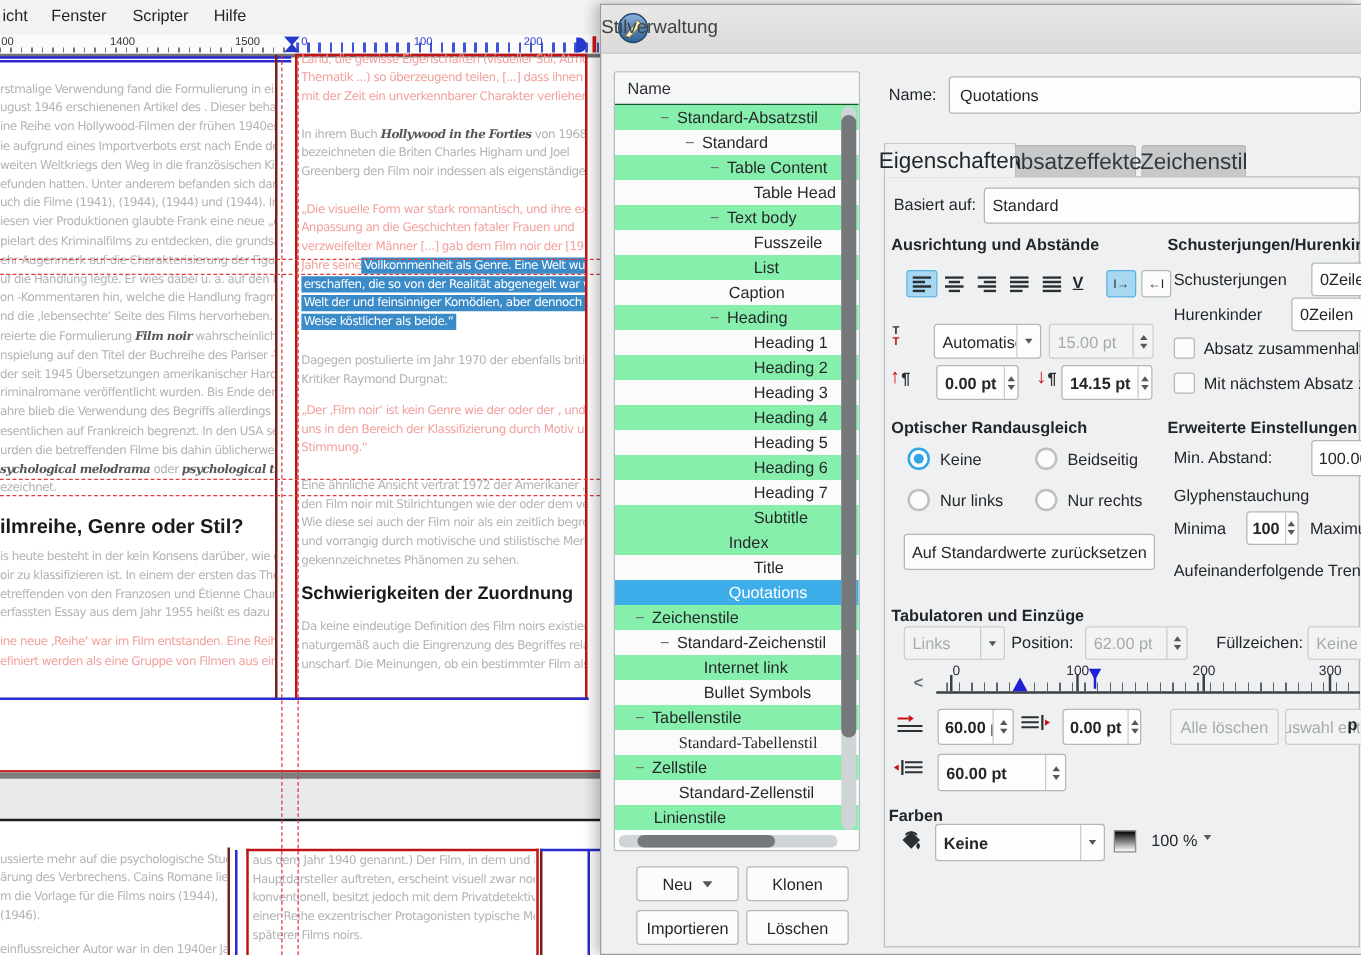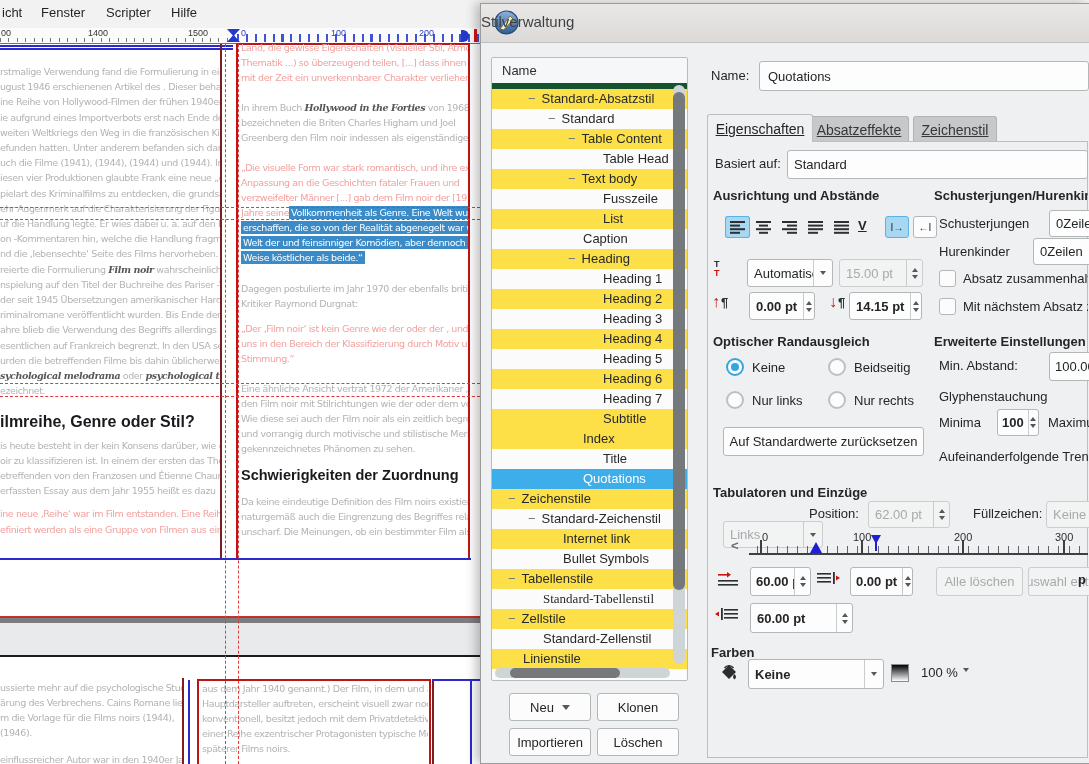--- a/index.html
+++ b/index.html
@@ -3,21 +3,21 @@
 <meta charset="utf-8">
 <style>
   html,body{margin:0;padding:0;}
   body{font-family:"Liberation Sans",sans-serif;background:#fff;}
   #stage{position:relative;width:1089px;height:764px;overflow:hidden;background:#fff;}
   .abs{position:absolute;}
 
   
   .menubar{left:0;top:0;width:1089px;height:28px;background:#f2f2f2;border-bottom:1px solid #cfcfcf;}
   .menubar span{position:absolute;top:5px;font-size:13px;color:#1f2326;}
-  .docruler{left:0;top:28px;width:480px;height:15px;background:#fbfbfb;border-bottom:1px solid #737373;}
+  .docruler{left:0;top:28px;width:480px;height:15px;background:#fbfbfb;border-bottom:3px solid #737373;}
   .tick-black{position:absolute;left:0;bottom:1px;width:237px;height:4px;
     background:repeating-linear-gradient(90deg,#777 0 1px,transparent 1px 8.4px);}
   .tick-blue{position:absolute;left:237px;bottom:1px;width:243px;height:8px;
     background:repeating-linear-gradient(90deg,#4053d6 0 2px,transparent 2px 8.9px);}
   .rlb{position:absolute;top:0;font-size:9px;color:#333;}
   .rlbb{position:absolute;top:0;font-size:9px;color:#2b3fd0;}
   .bowtie{position:absolute;left:227px;top:1px;width:13px;height:13px;background:#2438cc;
     clip-path:polygon(0 0,100% 0,55% 50%,100% 100%,0 100%,45% 50%);}
   .rbracket{position:absolute;left:461px;top:2px;width:8px;height:12px;background:#2438cc;border-radius:0 6px 6px 0;}
   .redmark{position:absolute;left:474px;top:1px;width:3px;height:13px;background:#d41414;}
@@ -38,22 +38,22 @@
   
   .dialog{left:480px;top:3px;width:609px;height:761px;background:#eff0f1;border:1px solid #9b9b9b;border-right:none;
     box-shadow:-4px 0 10px rgba(0,0,0,.25);z-index:10;box-sizing:border-box;}
   .titlebar{position:absolute;left:0;top:0;width:100%;height:38px;background:linear-gradient(#eae8e7,#dcdad8);
     border-bottom:1px solid #c3c1bf;}
   .title{position:absolute;left:0;top:9px;width:100%;text-align:left;font-size:15px;color:#3f4245;}
 
   .tree{position:absolute;left:10px;top:53px;width:197px;height:624px;background:#fcfcfc;
     border:1px solid #b9bcbd;border-radius:2px;overflow:hidden;box-sizing:border-box;}
   .treehdr{height:25px;line-height:25px;padding-left:10px;font-size:13px;color:#2b2e31;background:#f6f7f8;
-    border-bottom:6px solid #14532d;}
-  .trow{height:20px;line-height:20px;font-size:13px;color:#26292c;white-space:nowrap;background:#fde047;}
+    border-bottom:1px solid #14532d;}
+  .trow{height:20px;line-height:20px;font-size:13px;color:#26292c;white-space:nowrap;background:#86efac;}
   .trow.alt{background:#fbfbfc;}
   .trow.sel{background:#3daee9;color:#fff;}
   .trow .dash{color:#6f7477;margin-right:6px;}
   .vsb{position:absolute;right:2px;top:27px;bottom:16px;width:12px;background:#cfd4d7;border-radius:6px;}
   .vsb .thumb{position:absolute;left:0;top:7px;width:12px;height:86%;background:#75797c;border-radius:6px;}
   .hsb{position:absolute;left:3px;right:17px;bottom:2px;height:10px;background:#cfd4d7;border-radius:5px;}
   .hsb .thumb{position:absolute;left:15px;top:0;width:110px;height:10px;background:#75797c;border-radius:5px;}
 
   .btn{position:absolute;background:#fcfcfc;border:1px solid #b3b7b8;border-radius:3px;font-size:13px;color:#232629;
     display:flex;align-items:center;justify-content:center;box-sizing:border-box;overflow:hidden;white-space:nowrap;padding:0 10px;}
@@ -69,22 +69,22 @@
   .fld .txt{padding:0 6px;white-space:nowrap;}
   .fld.dis{background:#f2f3f3;color:#a7aaac;border-color:#cbcdce;}
   .fld .grow{flex:1;}
   .fld .arrows{width:15px;align-self:stretch;border-left:1px solid #c9cccd;display:flex;flex-direction:column;
     align-items:center;justify-content:center;gap:3px;}
   .fld .cbx{width:18px;align-self:stretch;border-left:1px solid #c9cccd;display:flex;align-items:center;justify-content:center;}
   .bold{font-weight:bold;}
   input.namein{position:absolute;background:#fdfdfd;border:1px solid #b3b7b8;border-radius:3px;box-sizing:border-box;
     font-size:13px;color:#232629;padding:0 8px;font-family:"Liberation Sans",sans-serif;}
 
-  .tab{position:absolute;font-size:14px;color:#34383b;display:flex;align-items:center;justify-content:center;
-    box-sizing:border-box;text-decoration:underline;}
+  .tab{position:absolute;font-size:18px;color:#34383b;display:flex;align-items:center;justify-content:center;
+    box-sizing:border-box;}
   .tab.on{background:#eff0f1;border:1px solid #bcbebf;border-bottom:none;border-radius:3px 3px 0 0;z-index:2;color:#232629;}
   .tab.off{background:#c6c8c9;border:1px solid #b2b4b5;border-bottom:none;border-radius:3px 3px 0 0;}
   .pane{position:absolute;left:226px;top:137px;width:381px;height:617px;border:1px solid #bcbebf;background:#eff0f1;box-sizing:border-box;}
 
   .abtn{position:absolute;width:25px;height:22px;display:flex;align-items:center;justify-content:center;border-radius:3px;}
   .abtn.on{background:#a7d7f1;box-shadow:inset 0 0 0 1px #5cb2e2;}
   .dbtn{position:absolute;width:24px;height:22px;border:1px solid #b3b7b8;border-radius:3px;background:#fcfcfc;
     display:flex;align-items:center;justify-content:center;font-size:10px;color:#232629;box-sizing:border-box;}
   .dbtn.on{background:#a7d7f1;border-color:#5cb2e2;}
   .cb{position:absolute;width:17px;height:17px;background:#fcfcfc;border:1px solid #b3b7b8;border-radius:3px;box-sizing:border-box;}
@@ -449,21 +449,21 @@
       <span class="txt grow bold" style="padding:0 4px">100</span>
       <span class="arrows">
           <span class="chevu"></span>
           <span class="chevd"></span>
         </span>
     </div>
     <div class="lbl" style="left:567px;top:411px;width:42px">Maximum</div>
     <div class="lbl" style="left:458px;top:445px;width:149px">Aufeinanderfolgende Trennungen</div>
 
     <div class="sec" style="left:232px;top:481px">Tabulatoren und Einzüge</div>
-    <div class="fld dis" style="left:242px;top:517px;width:100px;height:27px">
+    <div class="fld dis" style="left:242px;top:497px;width:81px;height:27px">
       <span class="txt grow">Links</span>
       <span class="cbx">
           <span class="chevd"></span>
         </span>
     </div>
     <div class="lbl" style="left:328px;top:502px">Position:</div>
     <div class="fld dis" style="left:387px;top:497px;width:82px;height:27px">
       <span class="txt grow">62.00 pt</span>
       <span class="arrows">
           <span class="chevu"></span>

